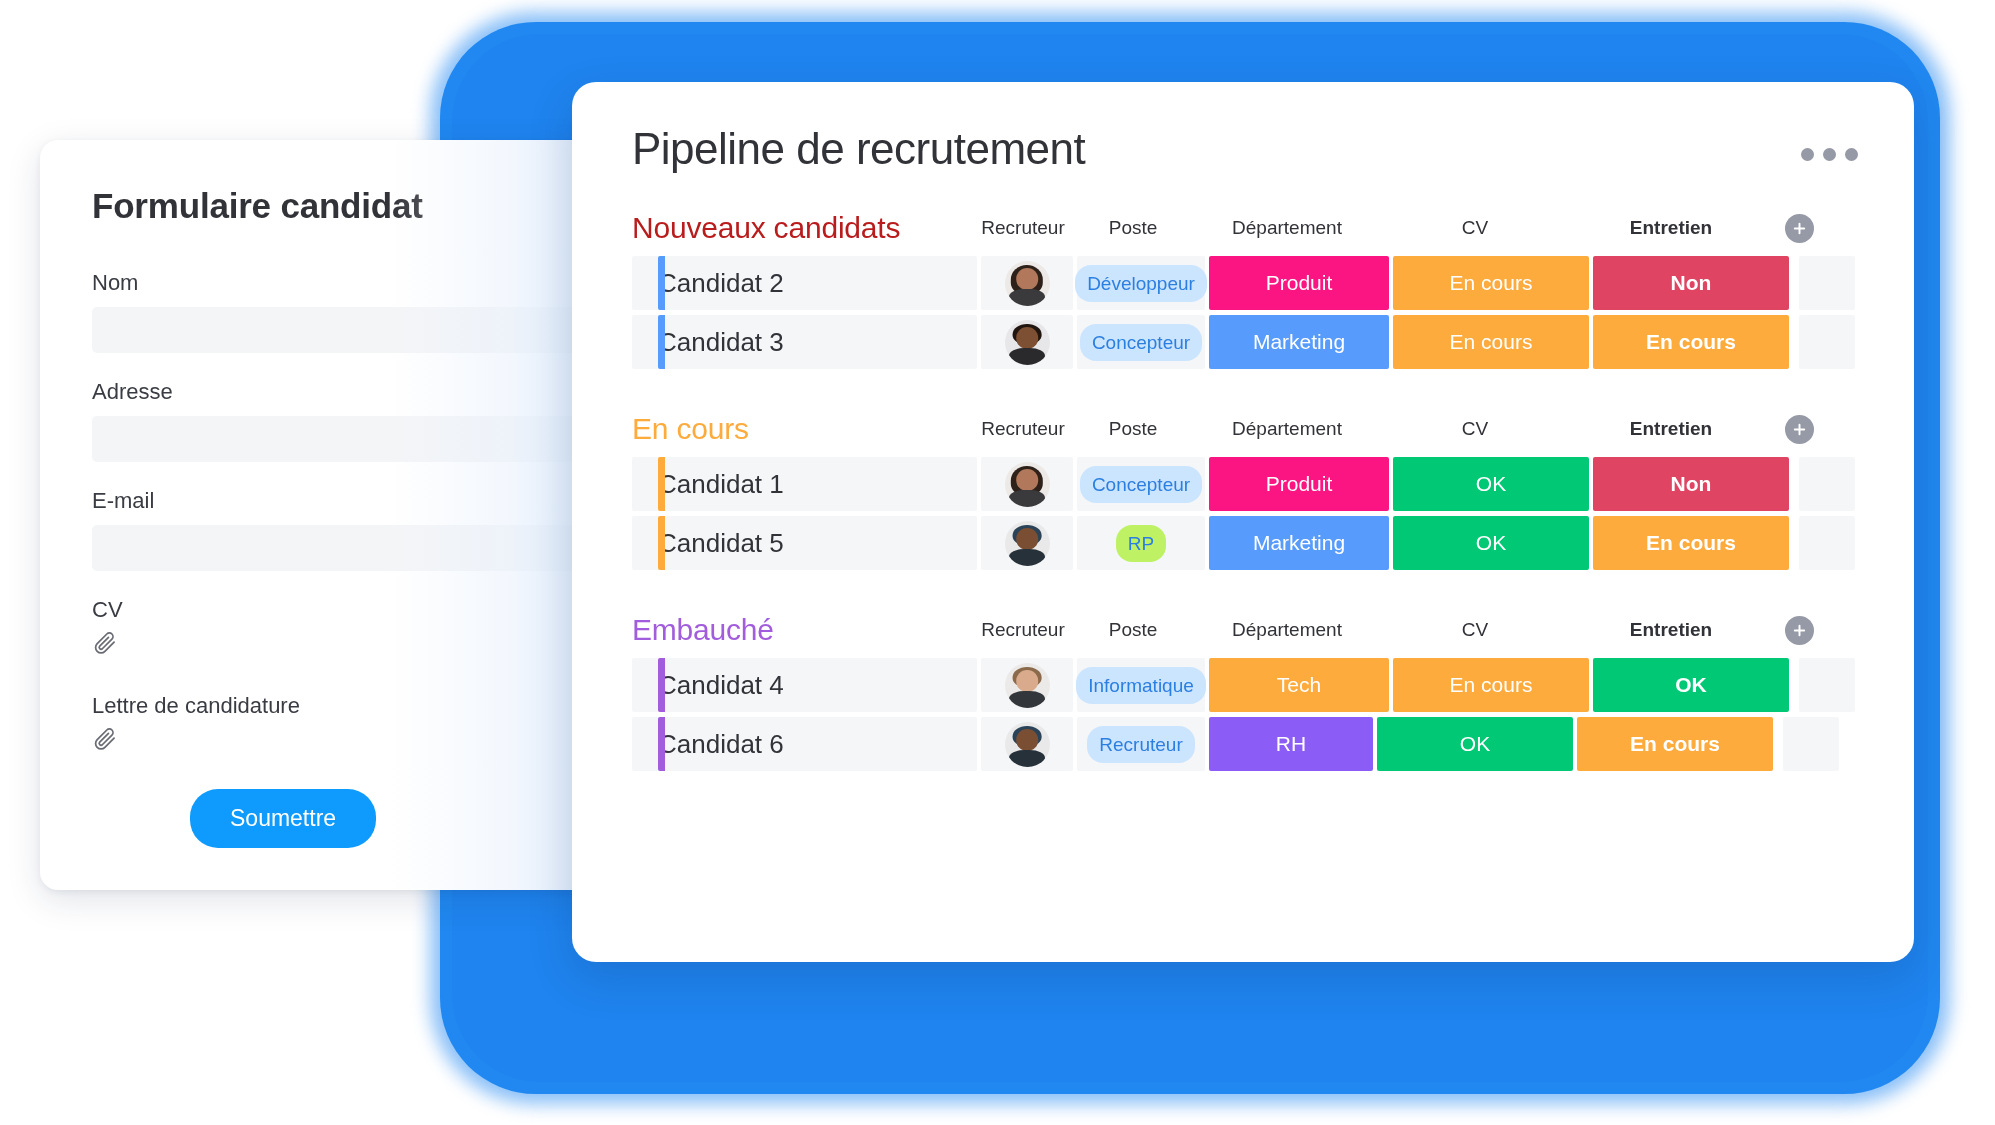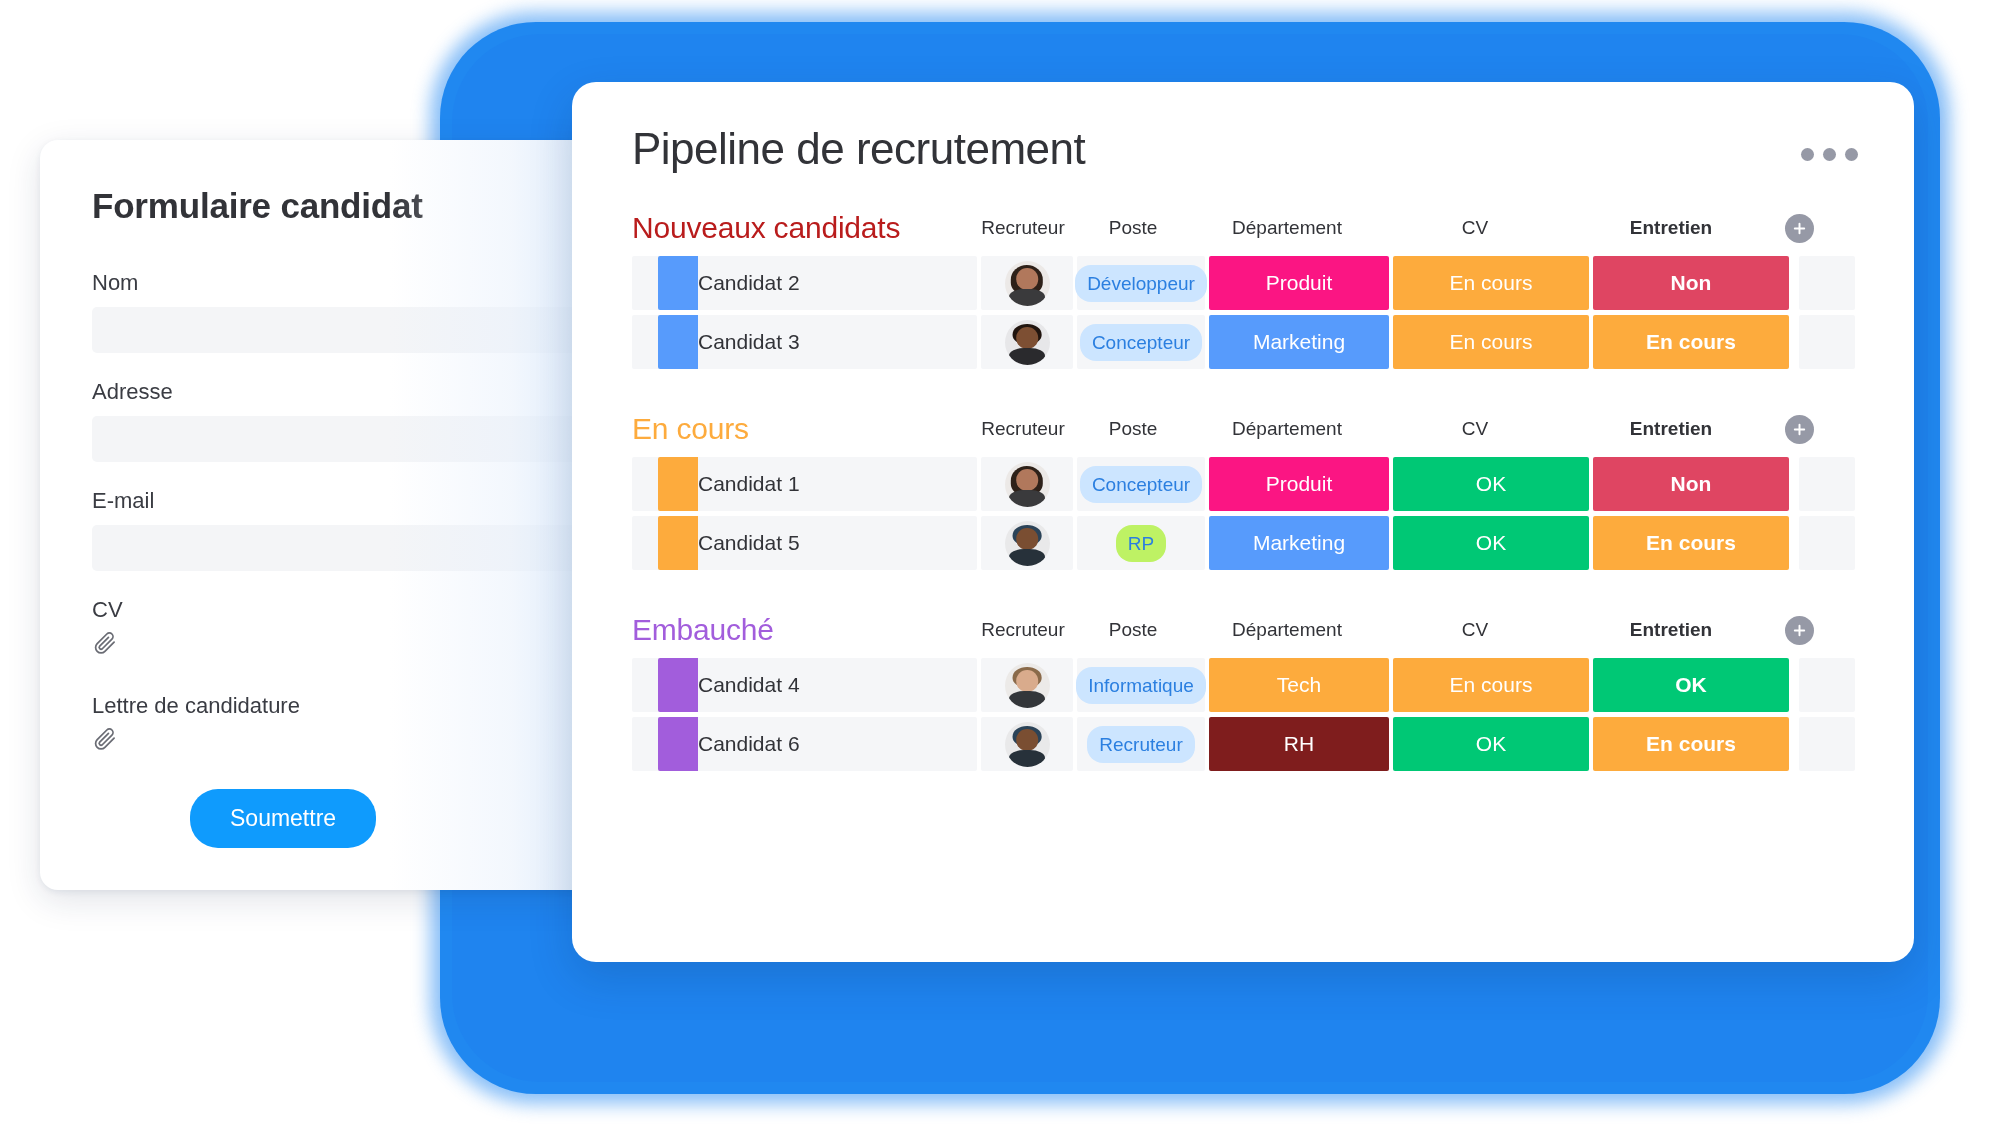--- a/index.html
+++ b/index.html
@@ -165,23 +165,22 @@
     position: relative;
     border-radius: 2px;
   }
   .row-accent {
     position: absolute; left: 0; top: 0;
     width: 7px; height: 100%;
     border-radius: 2px 0 0 2px;
   }
   .row-name span {
     margin-left: 26px;
-    font-size: 21px;
+    font-size: 26px;
     color: #323338;
-    padding-left: 40px;
   }
   .cell {
     flex: none;
     display: flex; align-items: center; justify-content: center;
     font-size: 21px;
     color: #ffffff;
     margin-left: 4px;
     border-radius: 2px;
   }
   .cell.plain { background: #f5f6f8; }
@@ -440,21 +439,21 @@
               <div class="cell avatar-cell c-recruteur" style="width: 92px;">
                 <div class="avatar" style="background:#e9e9ea">
                   <div class="hair" style="background:#2b4358"></div>
                   <div class="head" style="background:#7a4e32"></div>
                   <div class="body" style="background:#27313a"></div>
                 </div>
               </div>
               <div class="cell plain c-poste" style="width: 128px;">
                 <span class="pill" style="background: rgb(204, 229, 255); color: rgb(43, 127, 224);">Recruteur</span>
               </div>
-              <div class="cell c-dept" style="width: 180px; background: #7f1d1d;">RH</div>
+              <div class="cell c-dept" style="width: 164px; background: #8b5cf6;">RH</div>
               <div class="cell c-cv" style="width: 196px; background: rgb(0, 200, 117);">OK</div>
               <div class="cell c-entretien" style="width: 196px; background: rgb(253, 171, 61);">En cours</div>
               <div class="cell blank"></div>
             </div>
           </div>
         </div>
       </div>
   </div>
 
 </div>

